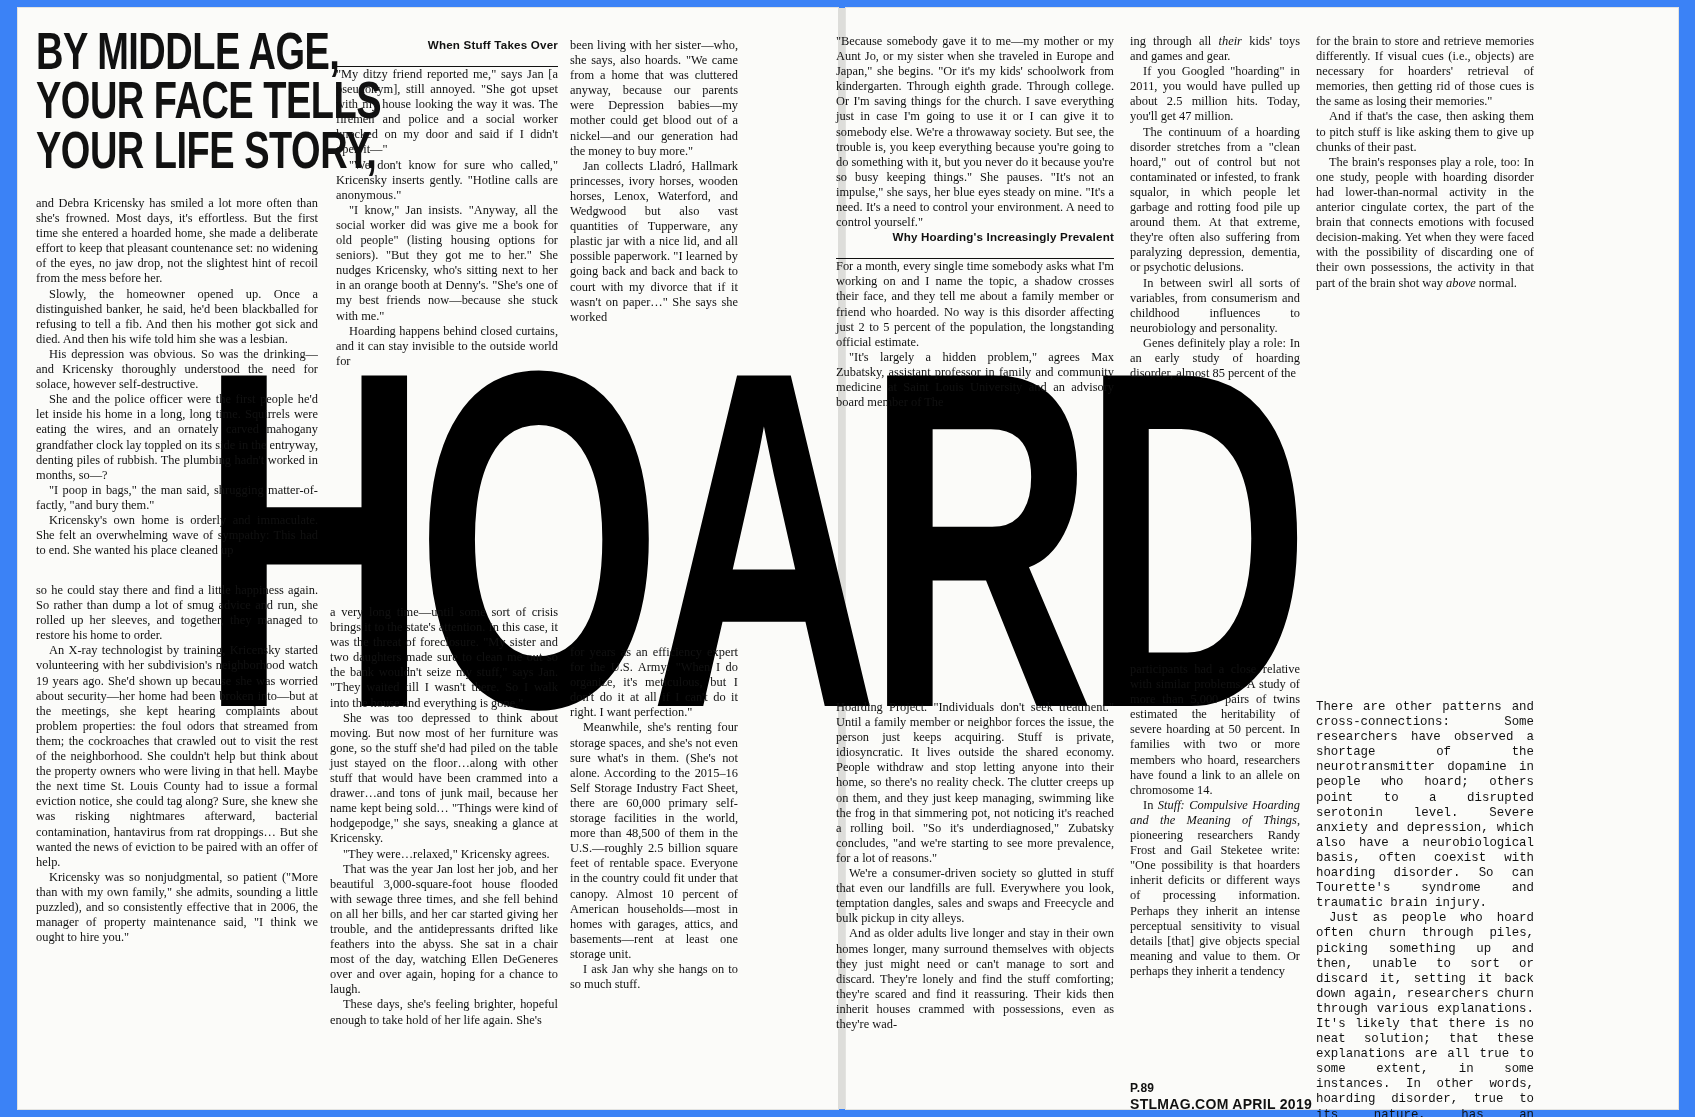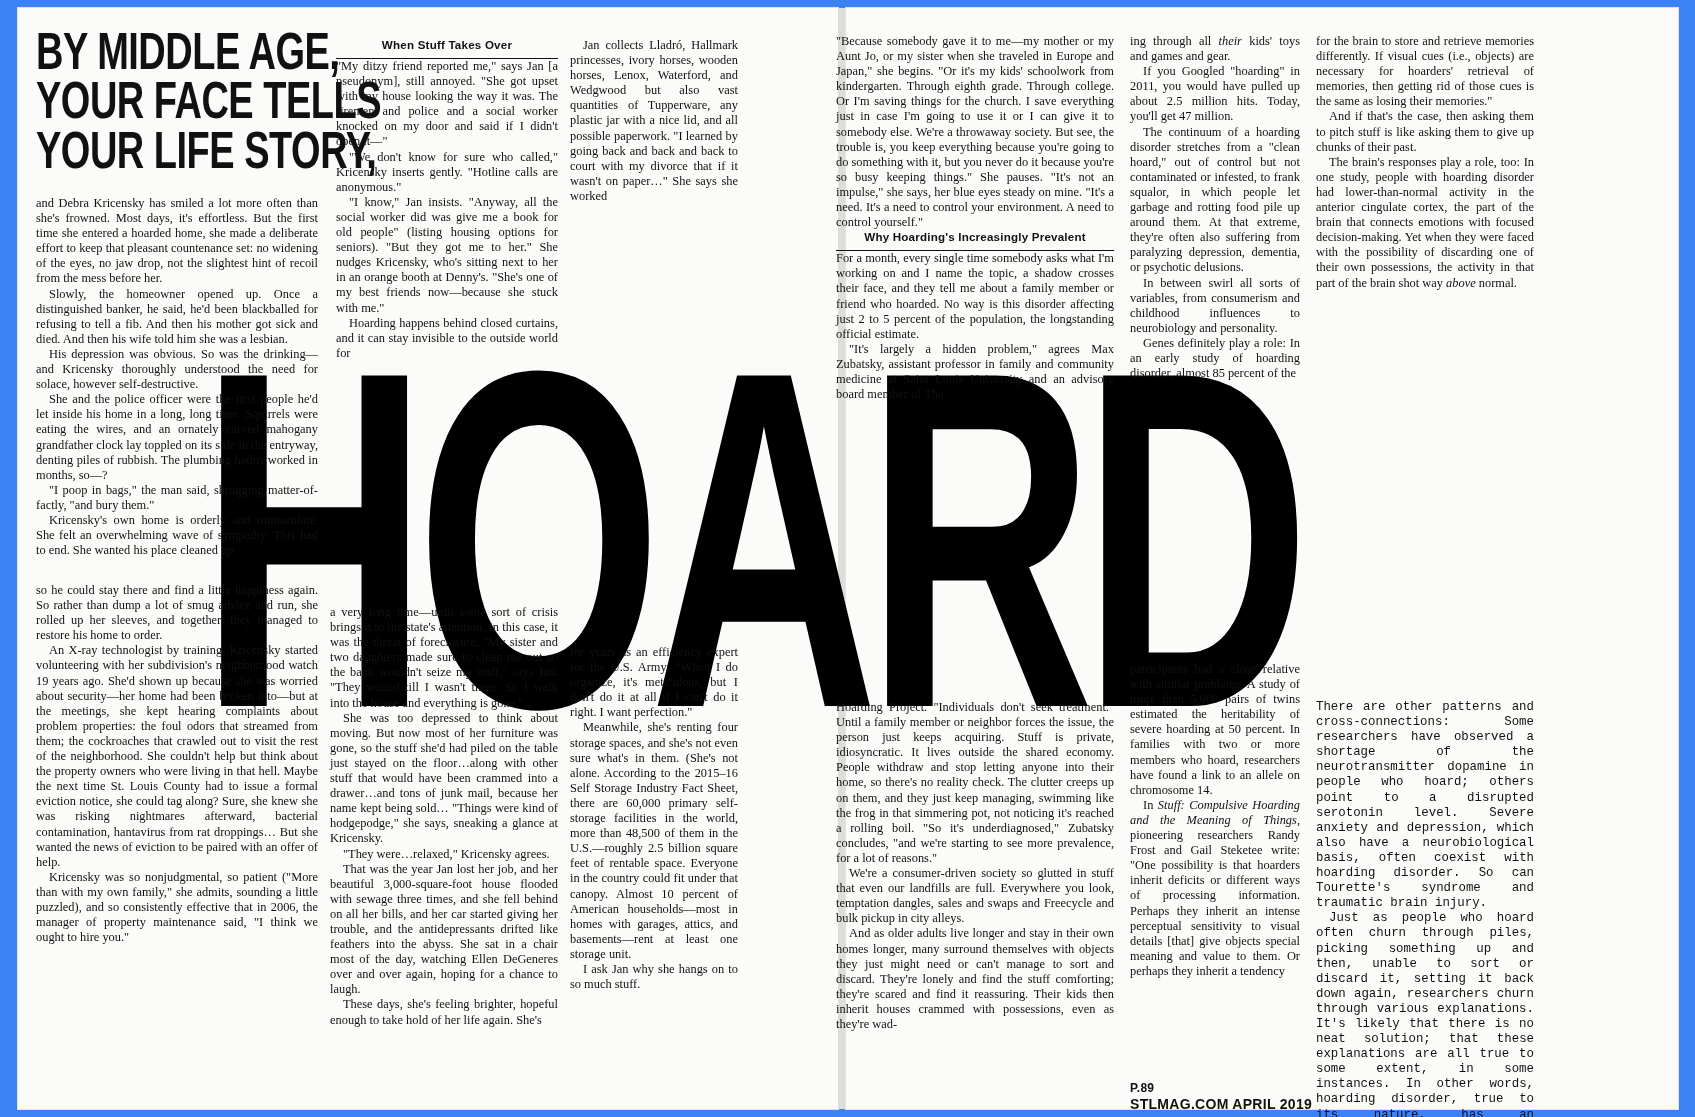--- a/index.html
+++ b/index.html
@@ -75,22 +75,22 @@
   .col p.nind{text-indent:0;}
   .subhead{
     font-family:"Liberation Sans", sans-serif;
     font-weight:bold;
     font-size:11.6px;
     line-height:14px;
     letter-spacing:0.2px;
     margin:0 0 3px 0;
     text-indent:0 !important;
     border-bottom:1.5px solid #111;
-    padding-bottom:6px;
-    text-align:center;
+    padding-bottom:14px;
+    text-align:right;
   }
   em{font-style:italic;}
 
   
   #c1{left:36px;top:196px;width:282px;}
   #c1b{left:36px;top:583px;width:282px;}
   #c2{left:336px;top:38px;width:222px;}
   #c2b{left:330px;top:605px;width:228px;}
   #c3{left:570px;top:38px;width:168px;}
   #c3b{left:570px;top:645px;width:168px;}
@@ -157,20 +157,21 @@
 
   <div class="col" id="c2b">
     <p class="nind">a very long time—until some sort of crisis brings it to the state's attention. In this case, it was the threat of foreclosure. "My sister and two daughters made sure to clean me out so the bank wouldn't seize my stuff," says Jan. "They waited till I wasn't there. So I walk into the house and everything is gone."</p>
     <p>She was too depressed to think about moving. But now most of her furniture was gone, so the stuff she'd had piled on the table just stayed on the floor…along with other stuff that would have been crammed into a drawer…and tons of junk mail, because her name kept being sold… "Things were kind of hodgepodge," she says, sneaking a glance at Kricensky.</p>
     <p>"They were…relaxed," Kricensky agrees.</p>
     <p>That was the year Jan lost her job, and her beautiful 3,000-square-foot house flooded with sewage three times, and she fell behind on all her bills, and her car started giving her trouble, and the antidepressants drifted like feathers into the abyss. She sat in a chair most of the day, watching Ellen DeGeneres over and over again, hoping for a chance to laugh.</p>
     <p>These days, she's feeling brighter, hopeful enough to take hold of her life again. She's</p>
   </div>
 
   <div class="col" id="c3">
+    <p class="first">been living with her sister—who, she says, also hoards. "We came from a home that was cluttered anyway, because our parents were Depression babies—my mother could get blood out of a nickel—and our generation had the money to buy more."</p>
     <p>Jan collects Lladró, Hallmark princesses, ivory horses, wooden horses, Lenox, Waterford, and Wedgwood but also vast quantities of Tupperware, any plastic jar with a nice lid, and all possible paperwork. "I learned by going back and back and back to court with my divorce that if it wasn't on paper…" She says she worked</p>
   </div>
 
   <div class="col" id="c3b">
     <p class="nind">for years as an efficiency expert for the U.S. Army: "When I do organize, it's meticulous, but I don't do it at all if I can't do it right. I want perfection."</p>
     <p>Meanwhile, she's renting four storage spaces, and she's not even sure what's in them. (She's not alone. According to the 2015–16 Self Storage Industry Fact Sheet, there are 60,000 primary self-storage facilities in the world, more than 48,500 of them in the U.S.—roughly 2.5 billion square feet of rentable space. Everyone in the country could fit under that canopy. Almost 10 percent of American households—most in homes with garages, attics, and basements—rent at least one storage unit.</p>
     <p>I ask Jan why she hangs on to so much stuff.</p>
   </div>
 
   <div class="col" id="c4">

